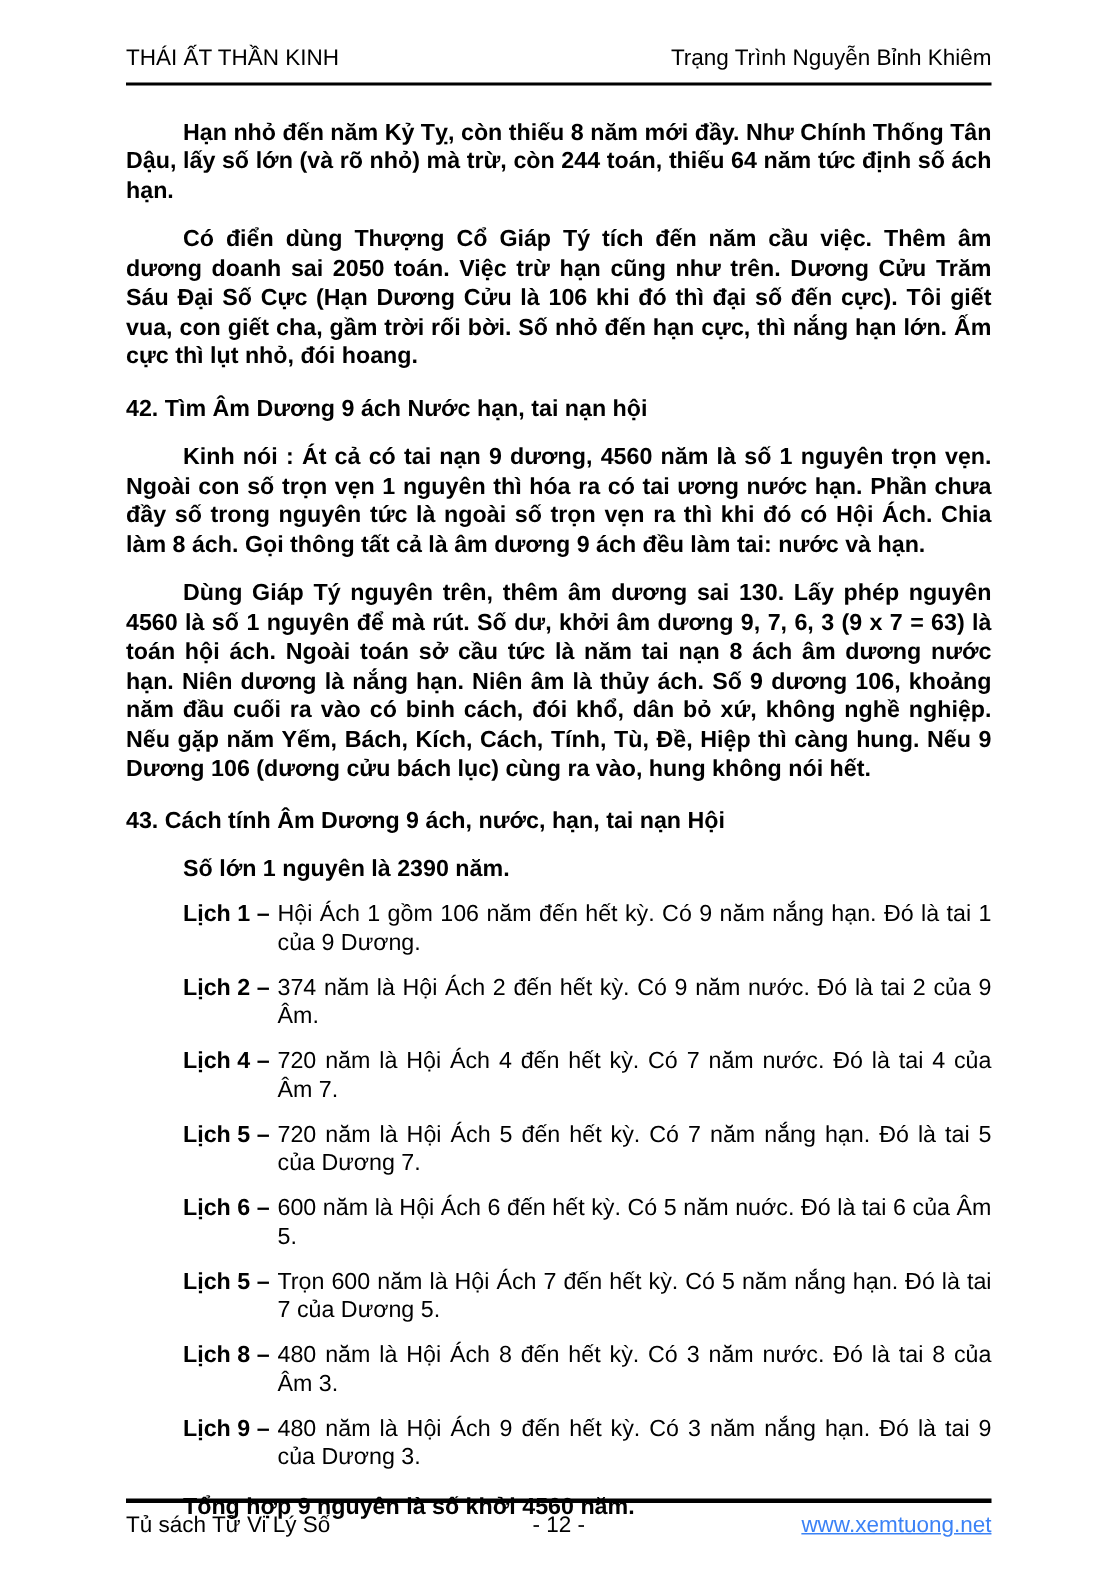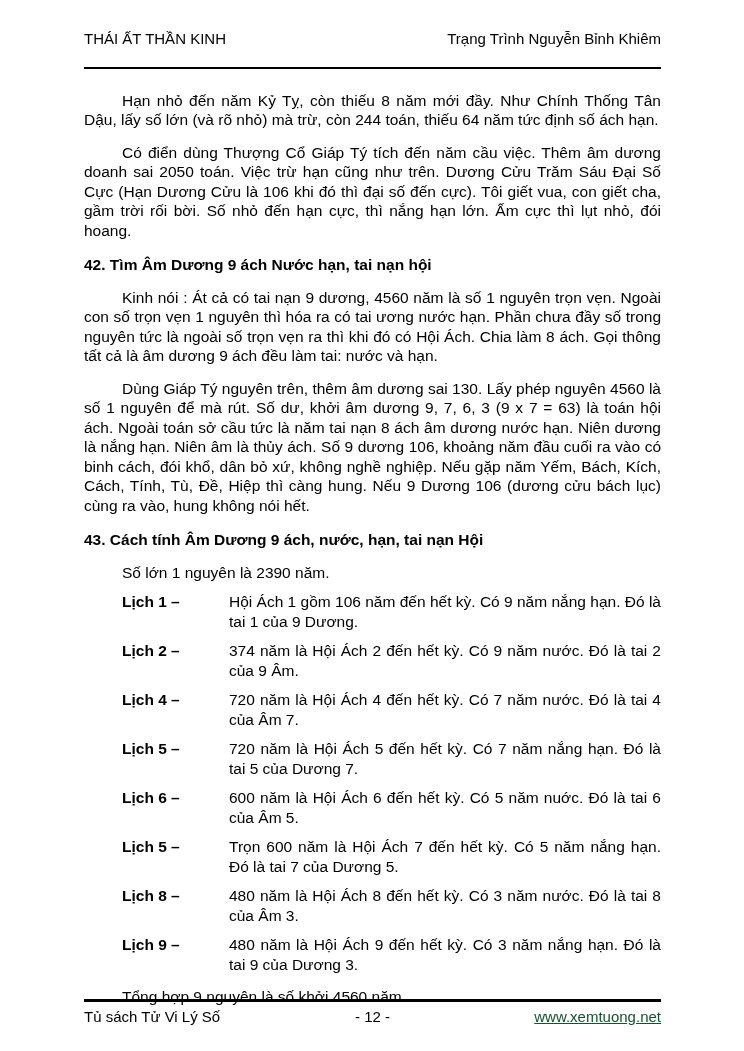--- a/index.html
+++ b/index.html
@@ -10,57 +10,58 @@
     font-family: "Liberation Sans", sans-serif;
     color: #000000;
     font-size: 15.5px;
     line-height: 19.5px;
     overflow: hidden;
   }
   .page { position: absolute; left: 84px; right: 83px; top: 0; }
 
   .doc-header {
     display: flex; justify-content: space-between; align-items: flex-end;
-    padding-top: 29px; padding-bottom: 18px;
+    padding-top: 29px; padding-bottom: 6px;
     border-bottom: 2px solid #000;
     font-size: 15px;
   }
 
   .doc-body { padding-top: 9px; }
 
   p.para {
     text-align: justify;
     text-indent: 38px;
     margin-top: 13px;
+    font-weight: bold;
   }
   p.no-just { text-align: left; }
 
   h2.sec-heading {
     font-size: 15.5px;
     font-weight: bold;
     margin-top: 15px;
     line-height: 19.5px;
   }
 
   .list-block { margin-top: 2px; padding-left: 38px; }
   .list-item { display: flex; margin-top: 10px; }
   .list-label { width: 63px; flex-shrink: 0; font-weight: bold; }
-  .list-text { flex: 1; text-align: justify; margin-left: 44px; }
+  .list-text { flex: 1; text-align: justify; }
 
   .doc-footer {
     position: absolute; left: 84px; right: 83px; top: 999px;
     border-top: 3px solid #000;
     padding-top: 5px;
     display: flex; align-items: flex-start;
     font-size: 15px;
   }
   .footer-left { width: 33%; }
   .footer-center { width: 34%; text-align: center; }
   .footer-right { width: 33%; text-align: right; }
-  .footer-link { color: #14532d; text-decoration: underline; cursor: pointer; }
+  .footer-link { color: #3b82f6; text-decoration: underline; cursor: pointer; }
 </style>
 </head>
 <body>
 
 <div class="page">
 
   <div class="doc-header">
     <span>THÁI ẤT THẦN KINH</span>
     <span>Trạng Trình Nguyễn Bỉnh Khiêm</span>
   </div>

